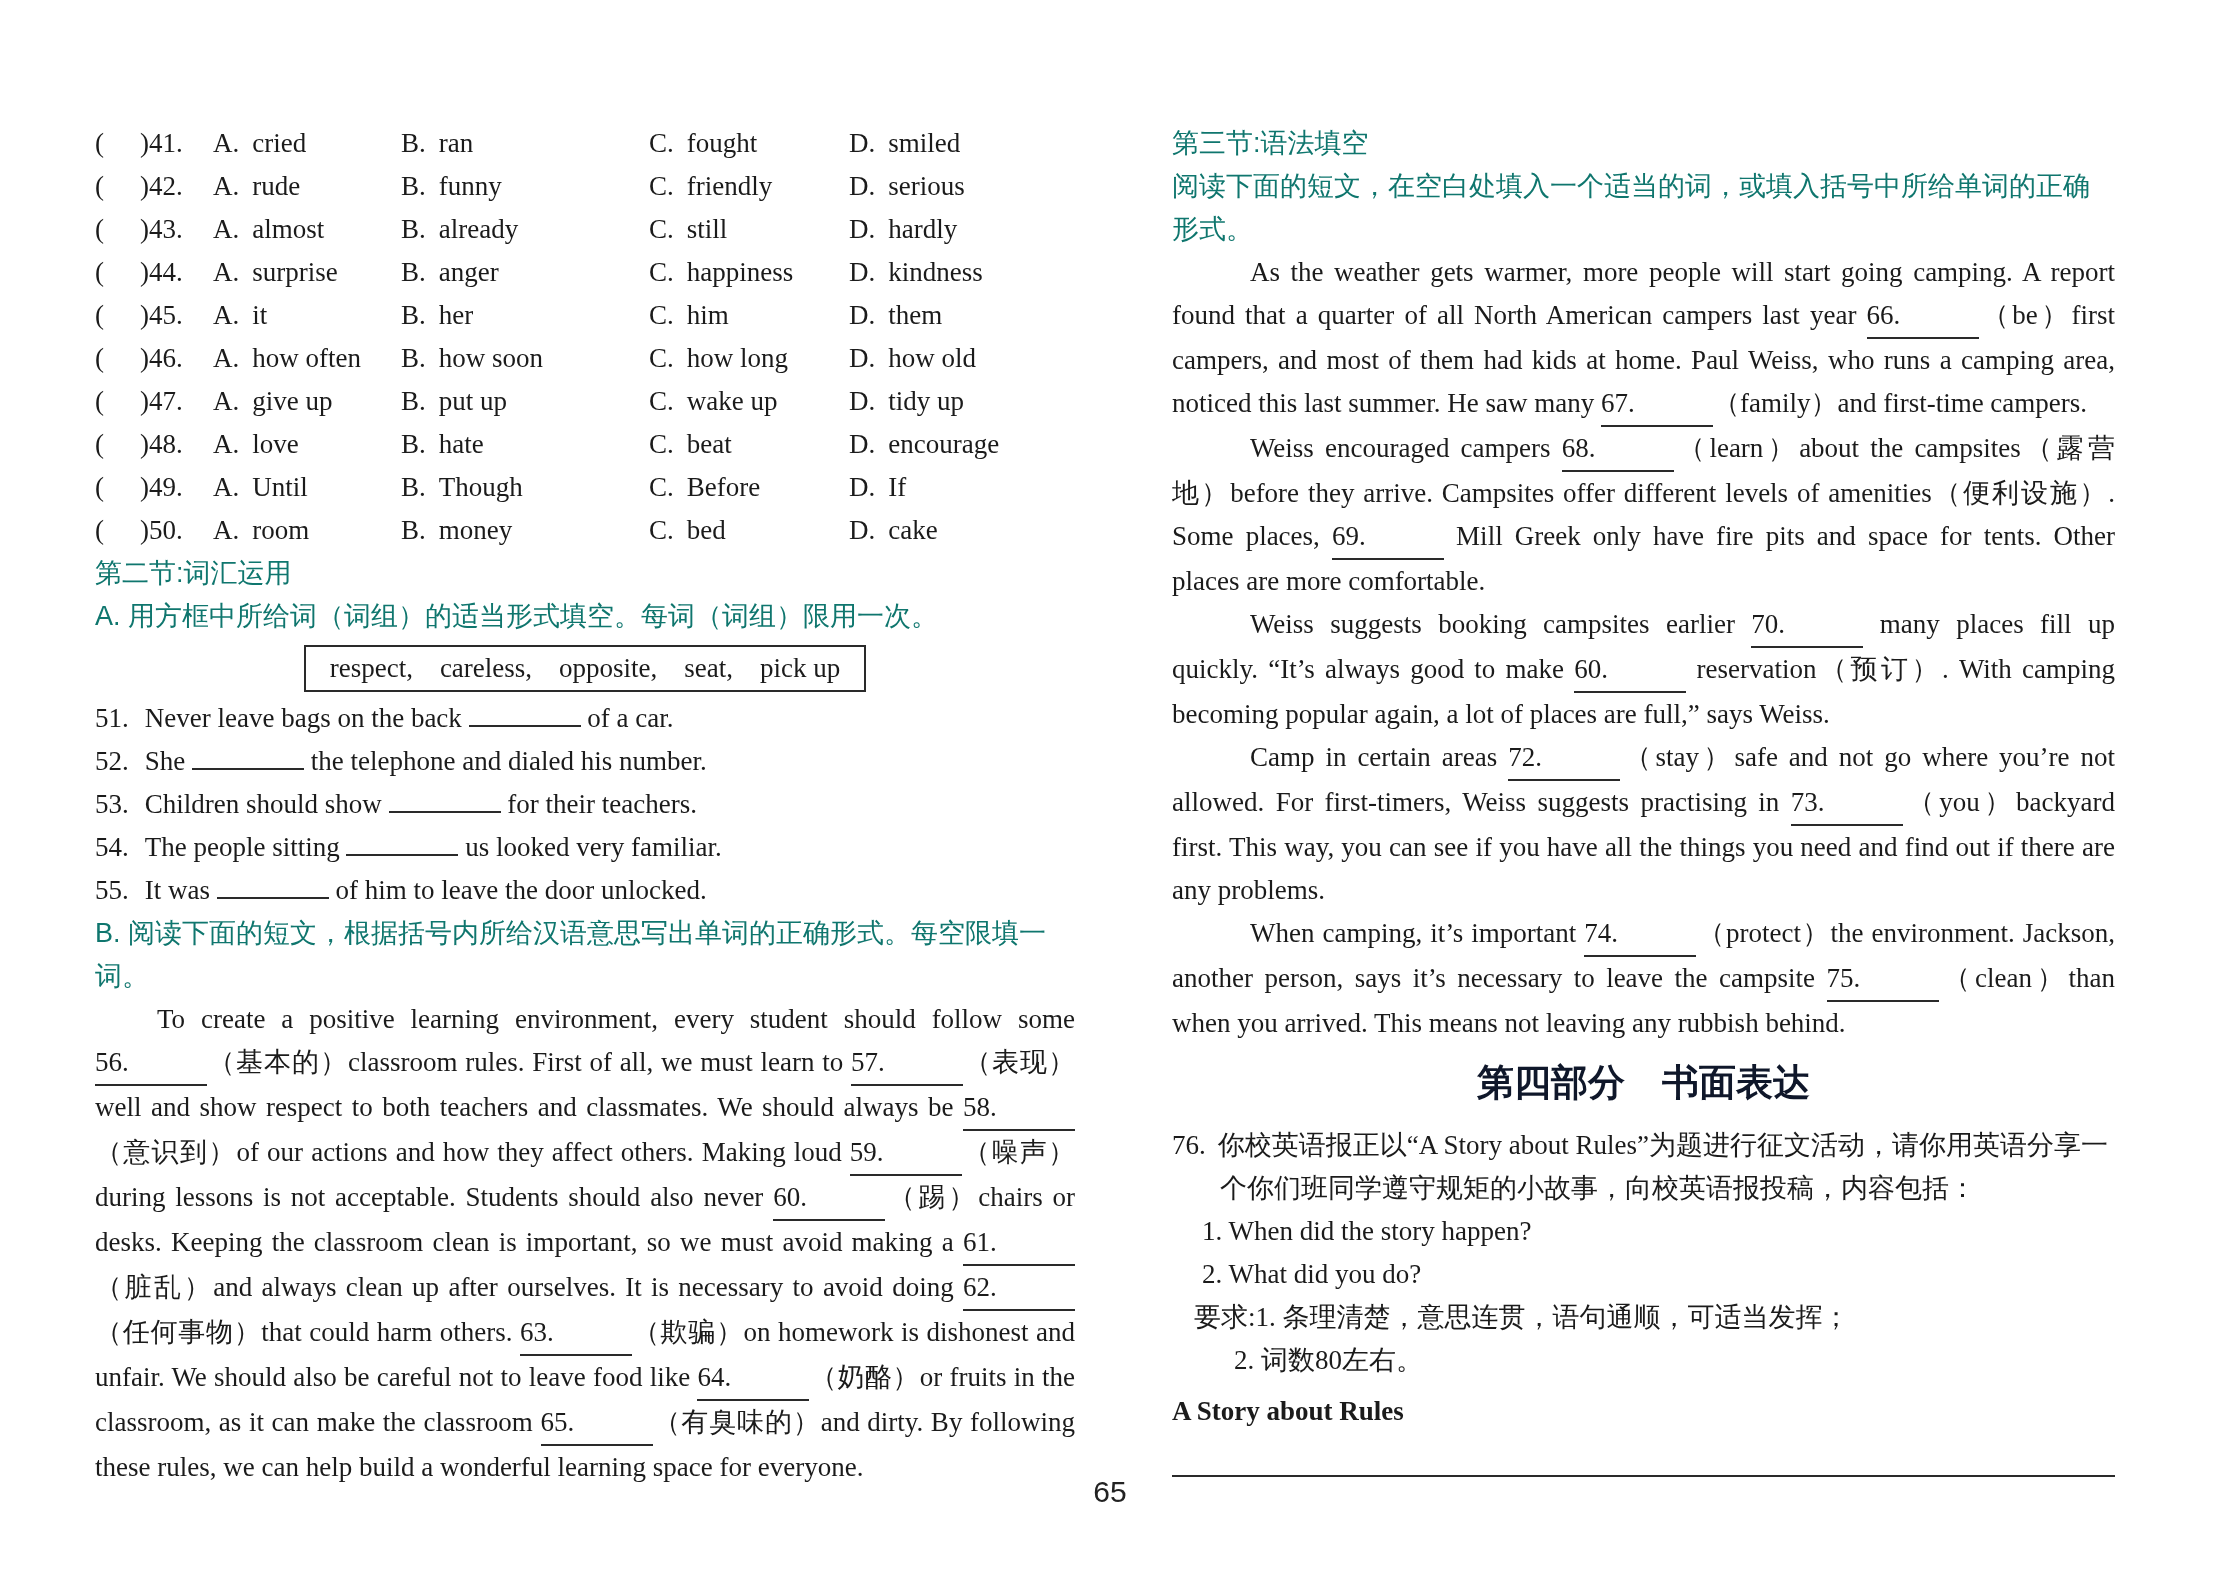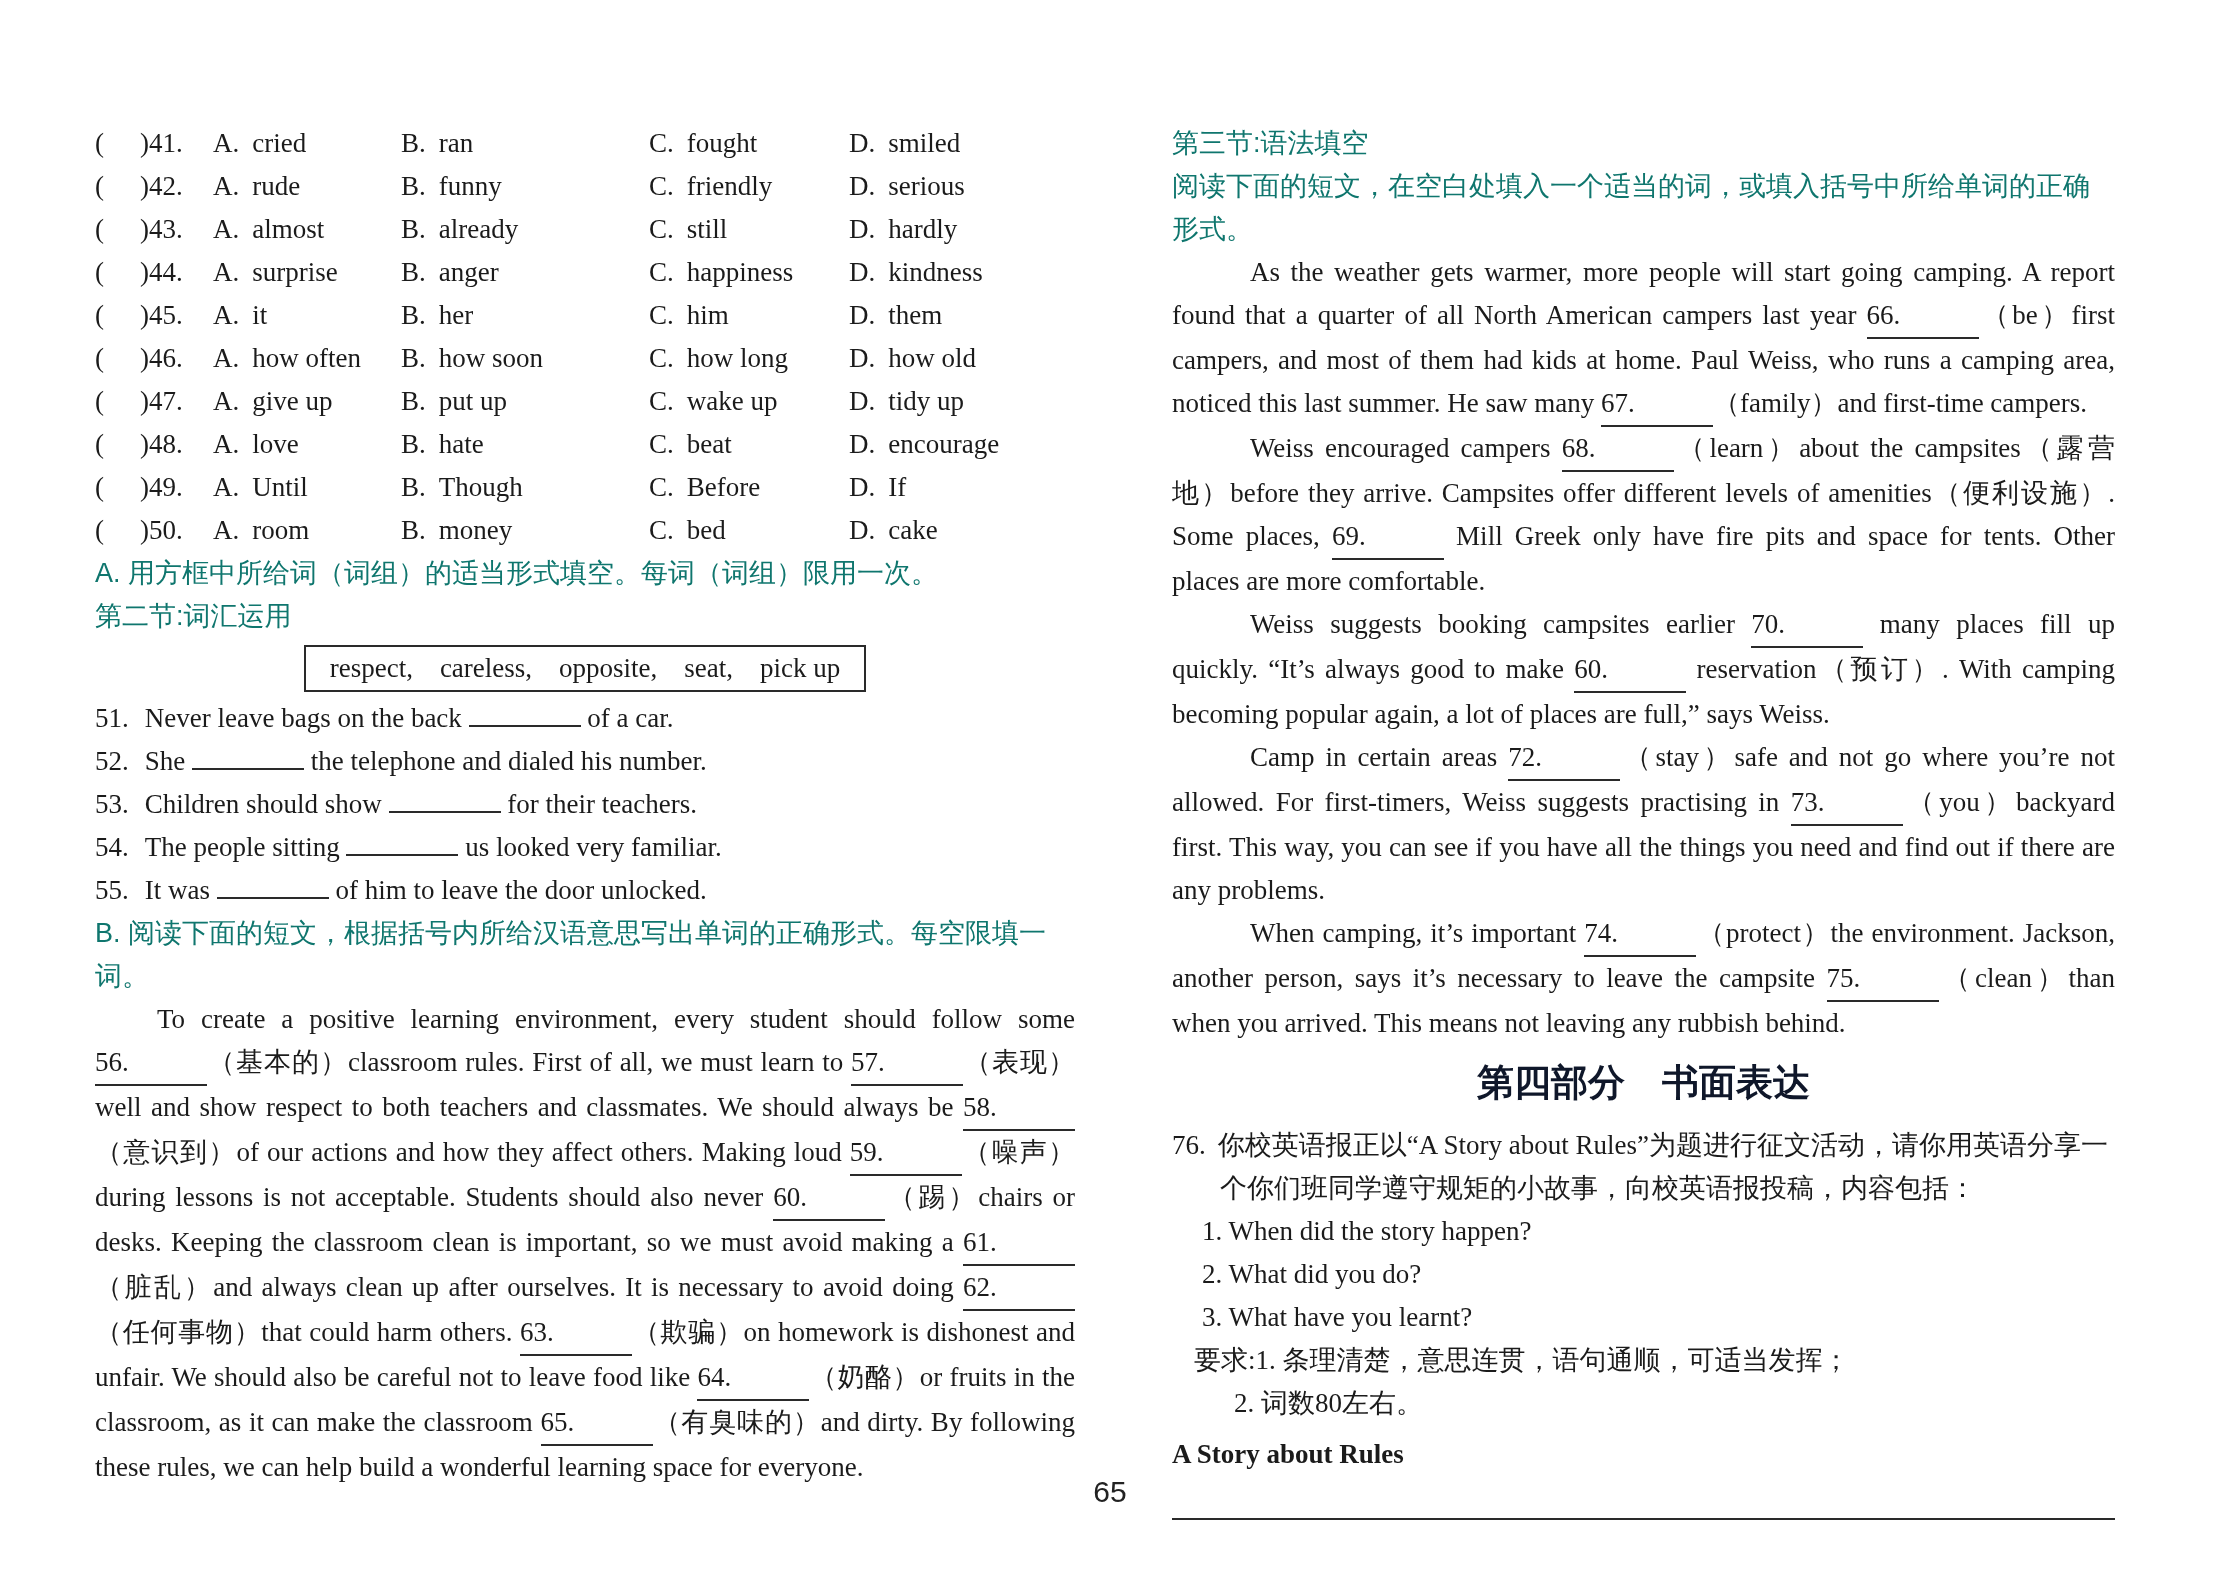--- a/index.html
+++ b/index.html
@@ -130,22 +130,22 @@
       <div class="cell"><span class="lt">C.</span><span>Before</span></div>
       <div class="cell"><span class="lt">D.</span><span>If</span></div>
 
       <div class="cell"><span>(</span><span class="gap"></span><span>)</span><span>50.</span></div>
       <div class="cell"><span class="lt">A.</span><span>room</span></div>
       <div class="cell"><span class="lt">B.</span><span>money</span></div>
       <div class="cell"><span class="lt">C.</span><span>bed</span></div>
       <div class="cell"><span class="lt">D.</span><span>cake</span></div>
     </div>
 
+    <div class="h-blue">第二节:词汇运用</div>
     <div class="h-blue">A. 用方框中所给词（词组）的适当形式填空。每词（词组）限用一次。</div>
-    <div class="h-blue">第二节:词汇运用</div>
 
     <div class="wordbox-wrap">
       <span class="wordbox">respect,    careless,    opposite,    seat,    pick up</span>
     </div>
 
     <div class="vq"><span class="num">51.</span><span><span>Never leave bags on the back </span><span class="blank"></span><span> of a car.</span></span></div>
     <div class="vq"><span class="num">52.</span><span><span>She </span><span class="blank"></span><span> the telephone and dialed his number.</span></span></div>
     <div class="vq"><span class="num">53.</span><span><span>Children should show </span><span class="blank"></span><span> for their teachers.</span></span></div>
     <div class="vq"><span class="num">54.</span><span><span>The people sitting </span><span class="blank"></span><span> us looked very familiar.</span></span></div>
     <div class="vq"><span class="num">55.</span><span><span>It was </span><span class="blank"></span><span> of him to leave the door unlocked.</span></span></div>
@@ -165,21 +165,20 @@
     <p class="rp"><span>Weiss suggests booking campsites earlier </span><span class="blank">70.</span><span> many places fill up quickly. “It’s always good to make </span><span class="blank">60.</span><span> reservation（预订）. With camping becoming popular again, a lot of places are full,” says Weiss.</span></p>
     <p class="rp"><span>Camp in certain areas </span><span class="blank">72.</span><span>（stay）safe and not go where you’re not allowed. For first-timers, Weiss suggests practising in </span><span class="blank">73.</span><span>（you）backyard first. This way, you can see if you have all the things you need and find out if there are any problems.</span></p>
     <p class="rp"><span>When camping, it’s important </span><span class="blank">74.</span><span>（protect）the environment. Jackson, another person, says it’s necessary to leave the campsite </span><span class="blank">75.</span><span>（clean）than when you arrived. This means not leaving any rubbish behind.</span></p>
 
     <div class="p4h">第四部分　书面表达</div>
 
     <div class="q76"><span class="num">76.</span><span>你校英语报正以“A Story about Rules”为题进行征文活动，请你用英语分享一个你们班同学遵守规矩的小故事，向校英语报投稿，内容包括：</span></div>
 
     <div class="q76-item">1. When did the story happen?</div>
     <div class="q76-item">2. What did you do?</div>
-    <div class="q76-item">3. What have you  learnt?</div>
 
     <div class="req1">要求:1. 条理清楚，意思连贯，语句通顺，可适当发挥；</div>
     <div class="req2">2. 词数80左右。</div>
 
     <div class="essay-title">A Story about Rules</div>
 
     <div class="write-line"></div>
   </div>
 
   <div class="pagenum">65</div>

